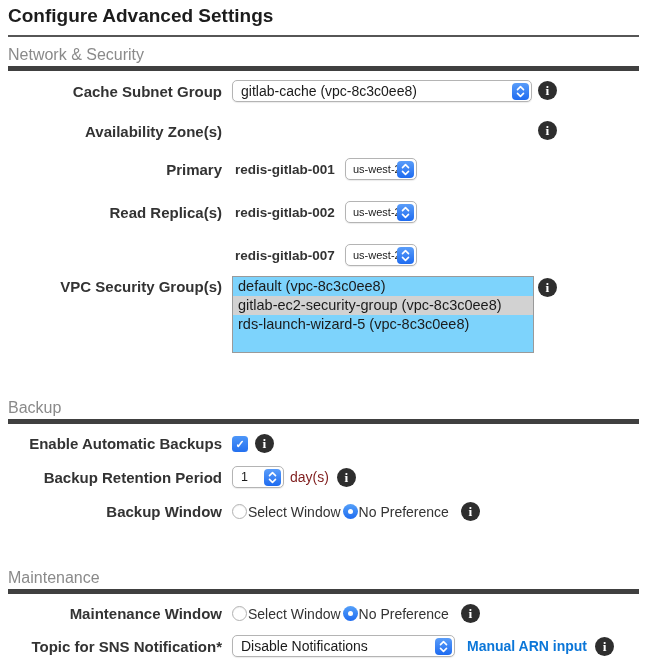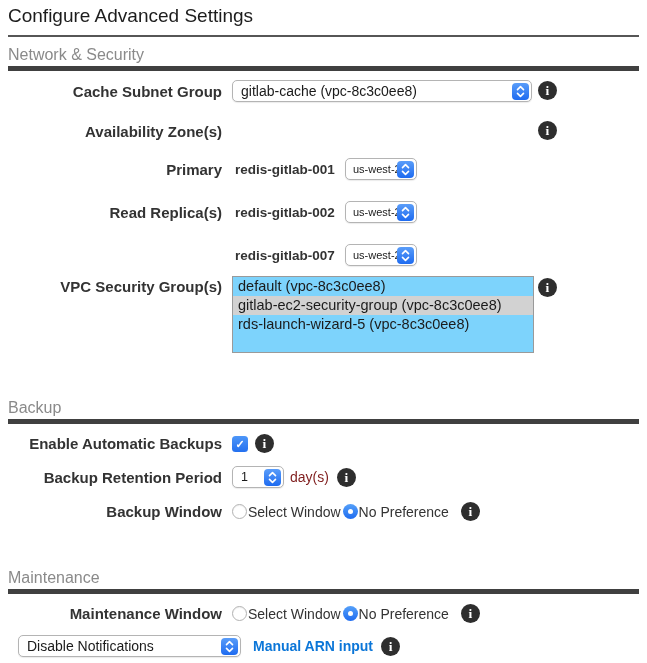--- a/index.html
+++ b/index.html
@@ -5,21 +5,21 @@
   html,body{margin:0;padding:0;}
   body{
     width:647px;height:663px;background:#ffffff;overflow:hidden;
     font-family:"Liberation Sans", sans-serif;color:#333;
     -webkit-font-smoothing:antialiased;
   }
   .page{padding:5px 8px 0 8px;}
 
   
   .title{
-    font-size:19px;font-weight:normal;color:#1c1c1c;
+    font-size:19px;font-weight:bold;color:#1c1c1c;
     margin:0;padding:0 0 8px 0;border-bottom:2px solid #565656;
   }
 
   
   .section-head{
     font-size:16px;font-weight:normal;color:#8a8a8a;
     margin:0;padding:0 0 2px 0;border-bottom:5px solid #404040;
   }
   .head-network{margin-top:9px;}
   .head-backup{margin-top:46px;}
@@ -255,20 +255,21 @@
       </span>
       <span class="radio-option">
         <span class="radio on"></span>
         <span class="radio-text">No Preference</span>
       </span>
       <span class="info gap10">i</span>
     </div>
   </div>
 
   <div class="row row-sns">
+    <div class="row-label">Topic for SNS Notification*</div>
     <div class="ctl">
       <span class="mac-select sel-w223">
         <span class="sel-val">Disable Notifications</span>
         <span class="sel-stepper">
           <svg width="9" height="13" viewBox="0 0 9 13">
               <path d="M1.5 4.6 L4.5 1.6 L7.5 4.6" stroke="#fff" stroke-width="1.6" fill="none" stroke-linecap="round" stroke-linejoin="round"></path>
               <path d="M1.5 8.4 L4.5 11.4 L7.5 8.4" stroke="#fff" stroke-width="1.6" fill="none" stroke-linecap="round" stroke-linejoin="round"></path>
             </svg>
         </span>
       </span>

